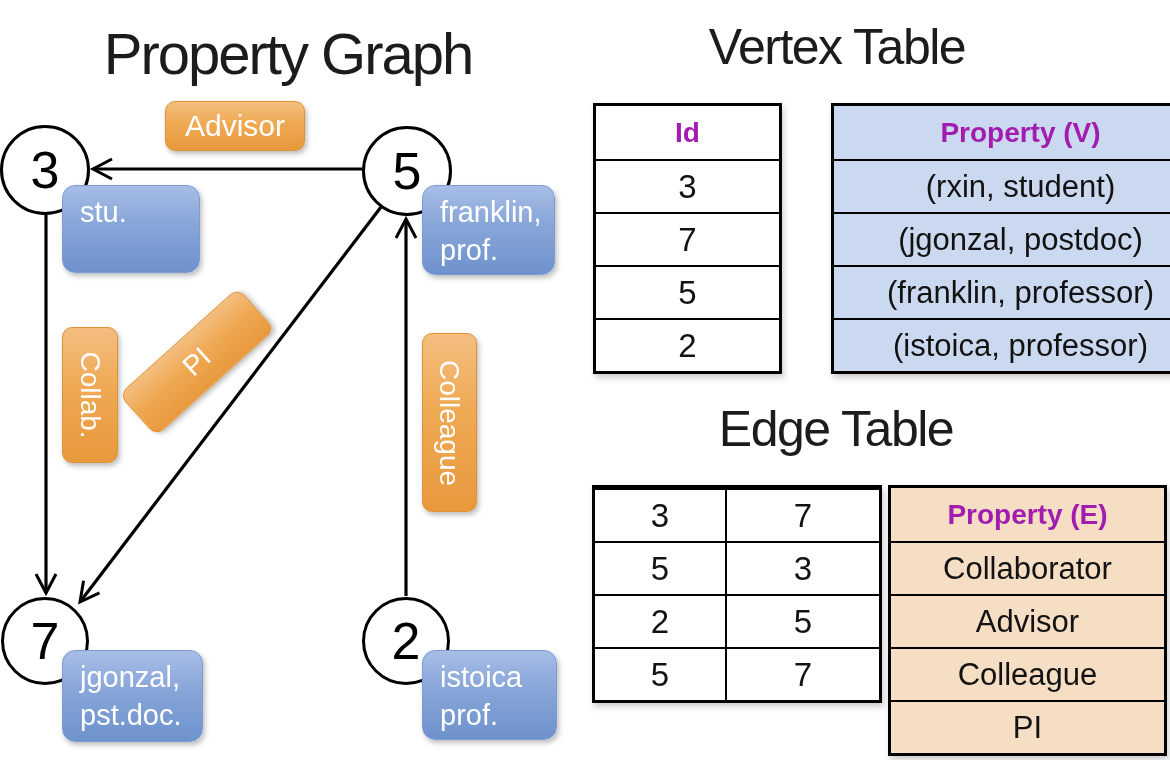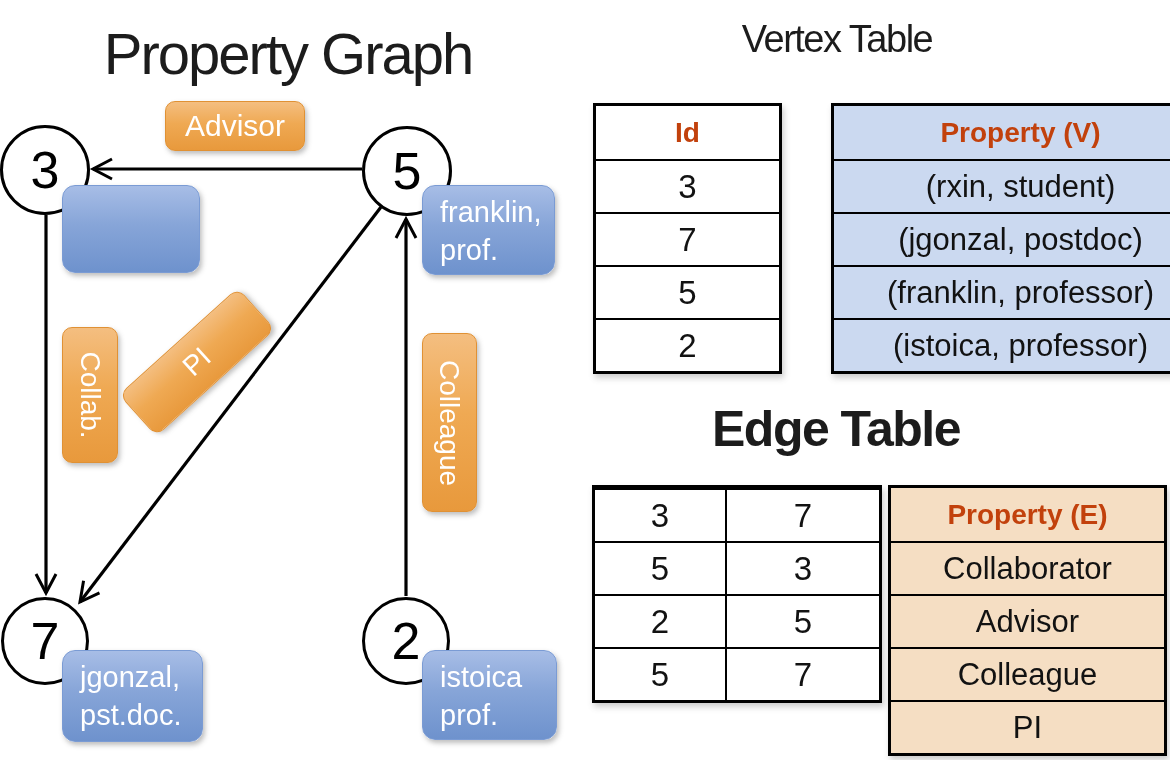--- a/index.html
+++ b/index.html
@@ -2,22 +2,22 @@
 <html><head>
 <meta charset="utf-8">
 <style>
   * { box-sizing: border-box; margin: 0; padding: 0; }
   html,body { background: #ffffff; }
   body { font-family: "Liberation Sans", sans-serif; }
   .canvas { position: relative; width: 1170px; height: 760px; background: #ffffff; overflow: hidden; }
 
   .title { position: absolute; text-align: center; color: #1c1c1c; font-weight: 300; letter-spacing: -1.5px; white-space: nowrap; }
   .graph-title  { left: 38px;  top: 20px;  width: 500px; font-size: 58px; letter-spacing: -2px; }
-  .vertex-title { left: 637px; top: 18px;  width: 400px; font-size: 38px; }
-  .edge-title   { left: 636px; top: 400px; width: 400px; font-size: 50px; font-weight: bold; }
+  .vertex-title { left: 637px; top: 18px;  width: 400px; font-size: 50px; }
+  .edge-title   { left: 636px; top: 400px; width: 400px; font-size: 50px; }
 
   svg.edges { position: absolute; left: 0; top: 0; width: 1170px; height: 760px; pointer-events: none; }
   svg.edges line { stroke: #000; stroke-width: 3.2px; }
 
   .node { position: absolute; background: #fff; border: 3.5px solid #000; border-radius: 50%;
           display: flex; align-items: center; justify-content: center;
           font-size: 52px; font-weight: 300; color: #000; }
   .node-3 { left: 0px;   top: 125px; width: 90px; height: 90px; }
   .node-5 { left: 362px; top: 126px; width: 90px; height: 90px; }
   .node-7 { left: 1px;   top: 597px; width: 88px; height: 88px; }
@@ -41,21 +41,21 @@
   .elabel-collab    { left: 62px;  top: 327px; width: 56px;  height: 136px; font-size: 28px; }
   .elabel-colleague { left: 422px; top: 333px; width: 55px;  height: 179px; font-size: 28px; }
   .elabel-pi        { left: 117px; top: 334px; width: 160px; height: 56px; transform: rotate(-42deg); font-size: 28px; }
   .rot90 span { transform: rotate(90deg); white-space: nowrap; }
 
   .tbl { position: absolute; border: 3px solid #000; background: #fff;
          box-shadow: 2px 4px 6px rgba(90,90,90,0.3); }
   .trow { height: 53px; border-top: 2px solid #000; display: flex; align-items: center; justify-content: center;
           font-size: 33px; font-weight: 300; color: #121212; }
   .trow.first { border-top: none; }
-  .hdr { font-weight: bold; font-size: 28px; color: #c2410c; }
+  .hdr { font-weight: bold; font-size: 28px; color: #a21caf; }
   .ptext { font-size: 31px; }
 
   .vertex-id   { left: 593px; top: 103px; width: 189px; }
   .vertex-prop { left: 788px; top: 103px; width: 379px; margin-left: 43px; }
   .vertex-prop .trow { background: #CBD9F0; }
 
   .edge-srcdst { left: 592px; top: 485px; width: 290px; display: grid; grid-template-columns: 132px 1fr; }
   .edge-srcdst .tcell { height: 53px; border-top: 2px solid #000; display: flex; align-items: center; justify-content: center;
                         font-size: 33px; font-weight: 300; color: #121212; }
   .edge-srcdst .tcell.first { border-top: none; }
@@ -91,20 +91,21 @@
       <span>5</span>
     </div>
   <div class="node node-7">
       <span>7</span>
     </div>
   <div class="node node-2">
       <span>2</span>
     </div>
 
   <div class="vbox vbox-rxin">
+    <span>stu.</span>
   </div>
   <div class="vbox vbox-franklin">
     <span>franklin,</span>
     <span>prof.</span>
   </div>
   <div class="vbox vbox-jgonzal">
     <span>jgonzal,</span>
     <span>pst.doc.</span>
   </div>
   <div class="vbox vbox-istoica">

